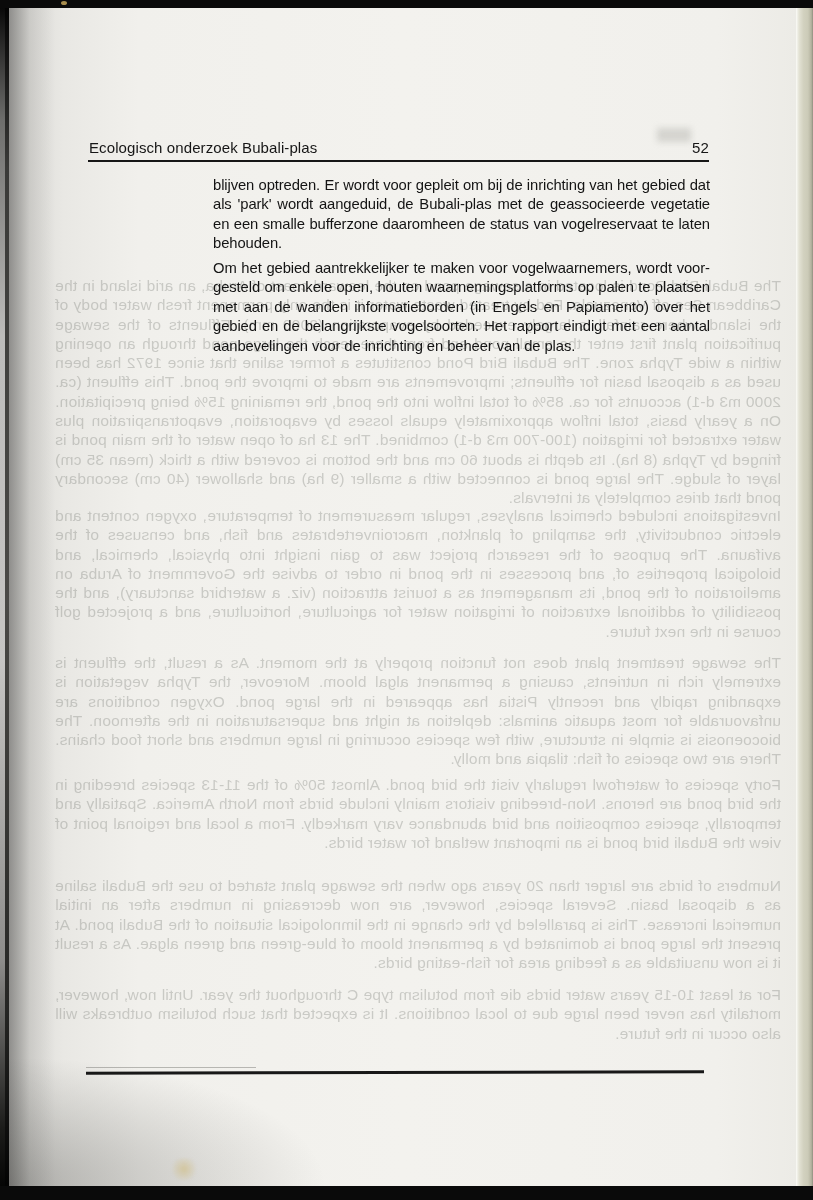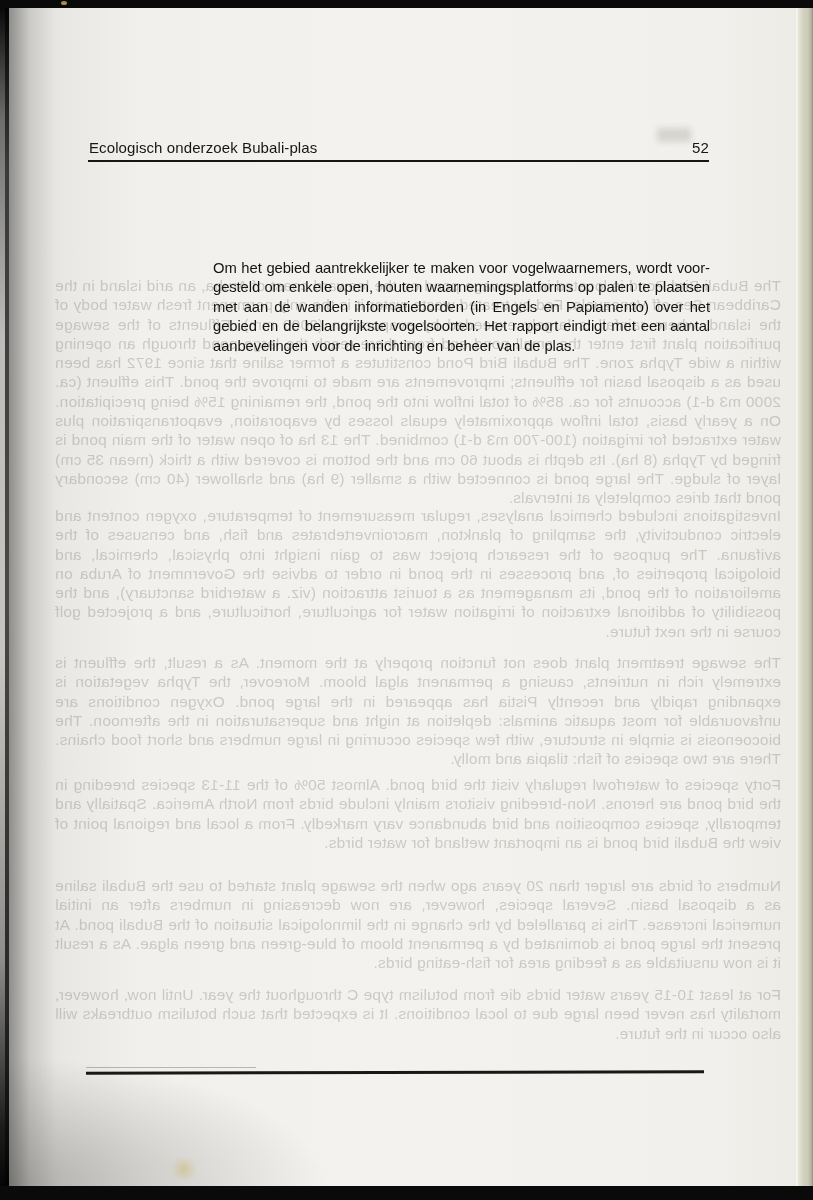--- a/index.html
+++ b/index.html
@@ -92,20 +92,21 @@
       <p class="g4">Numbers of birds are larger than 20 years ago when the sewage plant started to use the Bubali saline as a disposal basin. Several species, however, are now decreasing in numbers after an initial numerical increase. This is paralleled by the change in the limnological situation of the Bubali pond. At present the large pond is dominated by a permanent bloom of blue-green and green algae. As a result it is now unsuitable as a feeding area for fish-eating birds.</p>
       <p class="g5">For at least 10-15 years water birds die from botulism type C throughout the year. Until now, however, mortality has never been large due to local condi­tions. It is expected that such botulism outbreaks will also occur in the future.</p>
     </div>
 
     <div class="header">
       <span>Ecologisch onderzoek Bubali-plas</span>
       <span>52</span>
     </div>
     <div class="header-rule"></div>
 
+    <p class="body p0">blijven optreden. Er wordt voor gepleit om bij de inrichting van het gebied dat als 'park' wordt aangeduid, de Bubali-plas met de geassocieerde vegetatie en een smalle bufferzone daaromheen de status van vogelreservaat te laten behouden.</p>
     <p class="body p1">Om het gebied aantrekkelijker te maken voor vogelwaarnemers, wordt voor­gesteld om enkele open, houten waarnemingsplatforms op palen te plaatsen met aan de wanden informatieborden (in Engels en Papiamento) over het gebied en de belangrijkste vogelsoorten. Het rapport eindigt met een aantal aanbevelingen voor de inrichting en beheer van de plas.</p>
 
     <div class="footer-rule-tail"></div>
     <div class="footer-rule"></div>
     <div class="stain"></div>
   </div>
 
   <div class="strip-top"></div>
   <div class="speck"></div>
   <div class="strip-bottom"></div>

